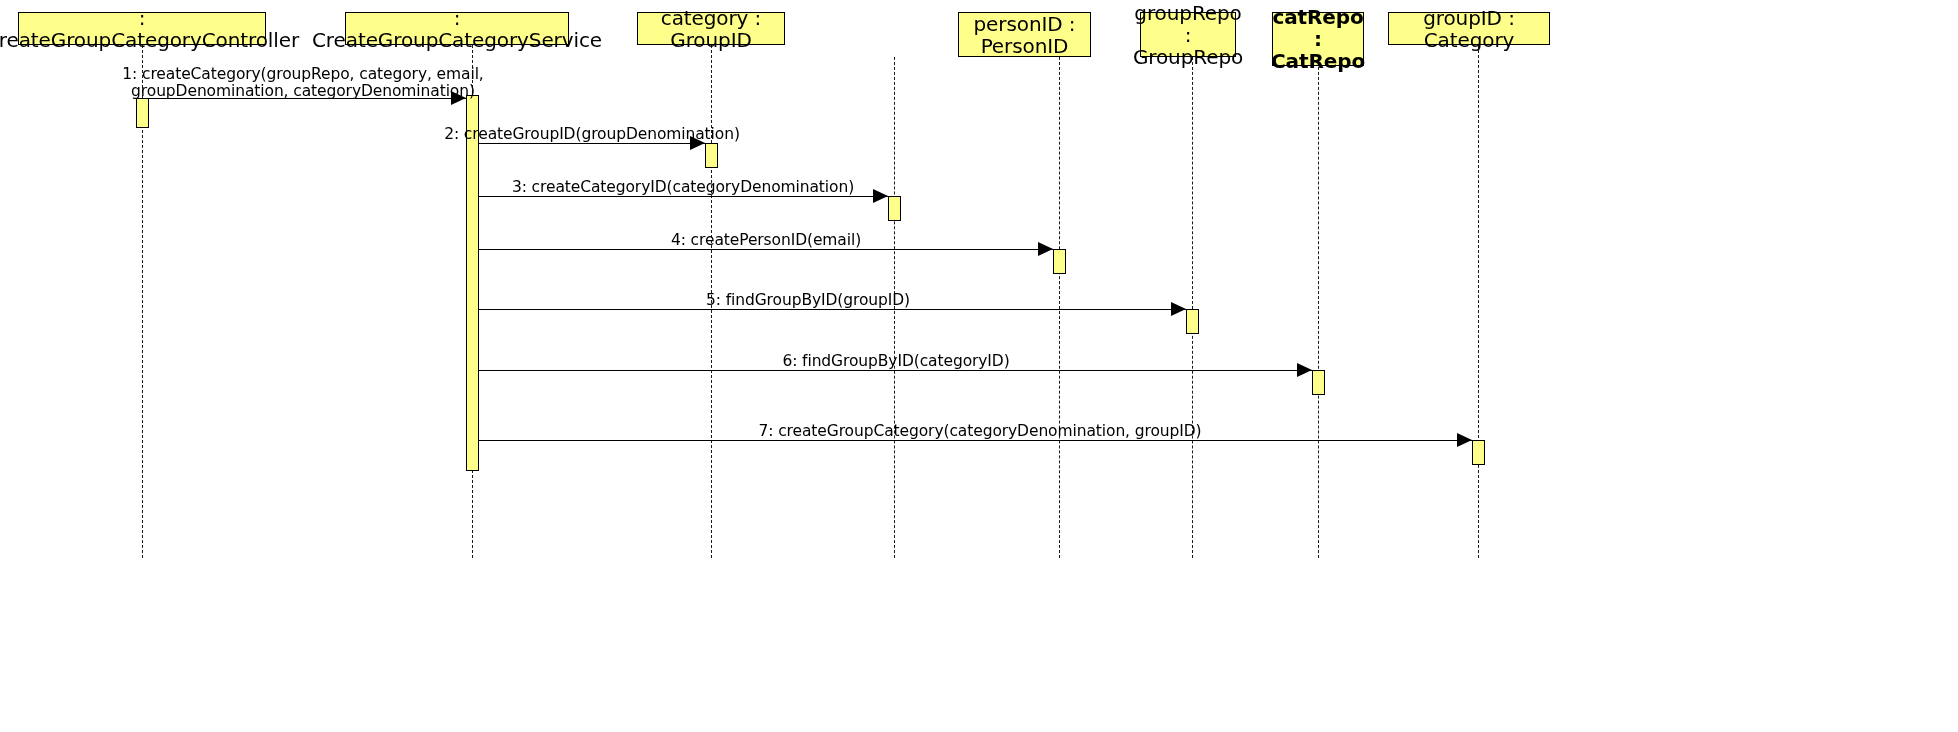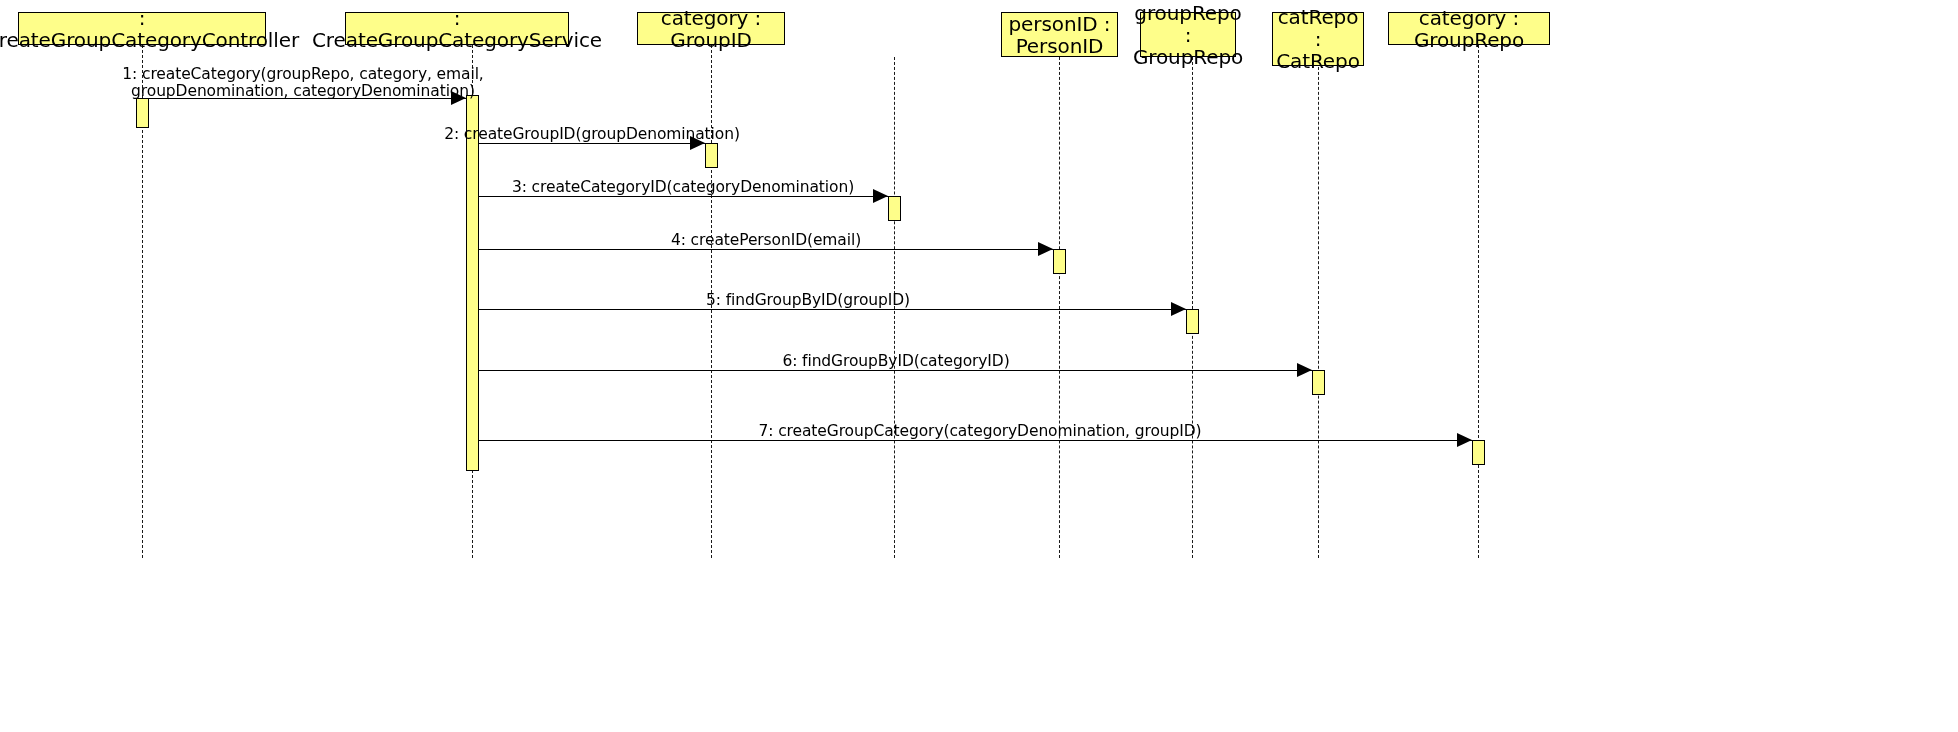--- a/index.html
+++ b/index.html
@@ -93,30 +93,30 @@
   <div class="lifeline" style="left:1318px; top:57px; height:501px;"></div>
   <div class="lifeline" style="left:1478px; top:45px; height:513px;"></div>
 
   <div class="participant" style="left:18px; top:12px; width:248px; height:33px;">: CreateGroupCategoryController</div>
 
   <div class="participant" style="left:345px; top:12px; width:224px; height:33px;">: CreateGroupCategoryService</div>
 
   <div class="participant" style="left:637px; top:12px; width:148px; height:33px;">category : GroupID</div>
 
 
-  <div class="participant" style="left:1001px; top:12px; width:117px; height:45px;">personID :
+  <div class="participant" style="left:958px; top:12px; width:133px; height:45px;">personID :
 PersonID</div>
 
   <div class="participant" style="left:1140px; top:12px; width:96px; height:45px;">groupRepo :
 GroupRepo</div>
 
-  <div class="participant" style="left:1272px; top:12px; width:92px; height:54px;">catRepo :
+  <div class="participant" style="left:1272px; top:12px; width:92px; height:54px;font-weight:bold;">catRepo :
 CatRepo</div>
 
-  <div class="participant" style="left:1388px; top:12px; width:162px; height:33px;">category : GroupRepo</div>
+  <div class="participant" style="left:1388px; top:12px; width:162px; height:33px;">groupID : Category</div>
 
   <div class="activation" style="left:135.5px; top:98px; height:30px;"></div>
   <div class="activation" style="left:465.5px; top:95px; height:376px;"></div>
   <div class="activation" style="left:704.5px; top:143px; height:25px;"></div>
   <div class="activation" style="left:887.5px; top:196px; height:25px;"></div>
   <div class="activation" style="left:1052.5px; top:249px; height:25px;"></div>
   <div class="activation" style="left:1185.5px; top:309px; height:25px;"></div>
   <div class="activation" style="left:1311.5px; top:370px; height:25px;"></div>
   <div class="activation" style="left:1471.5px; top:440px; height:25px;"></div>
 

